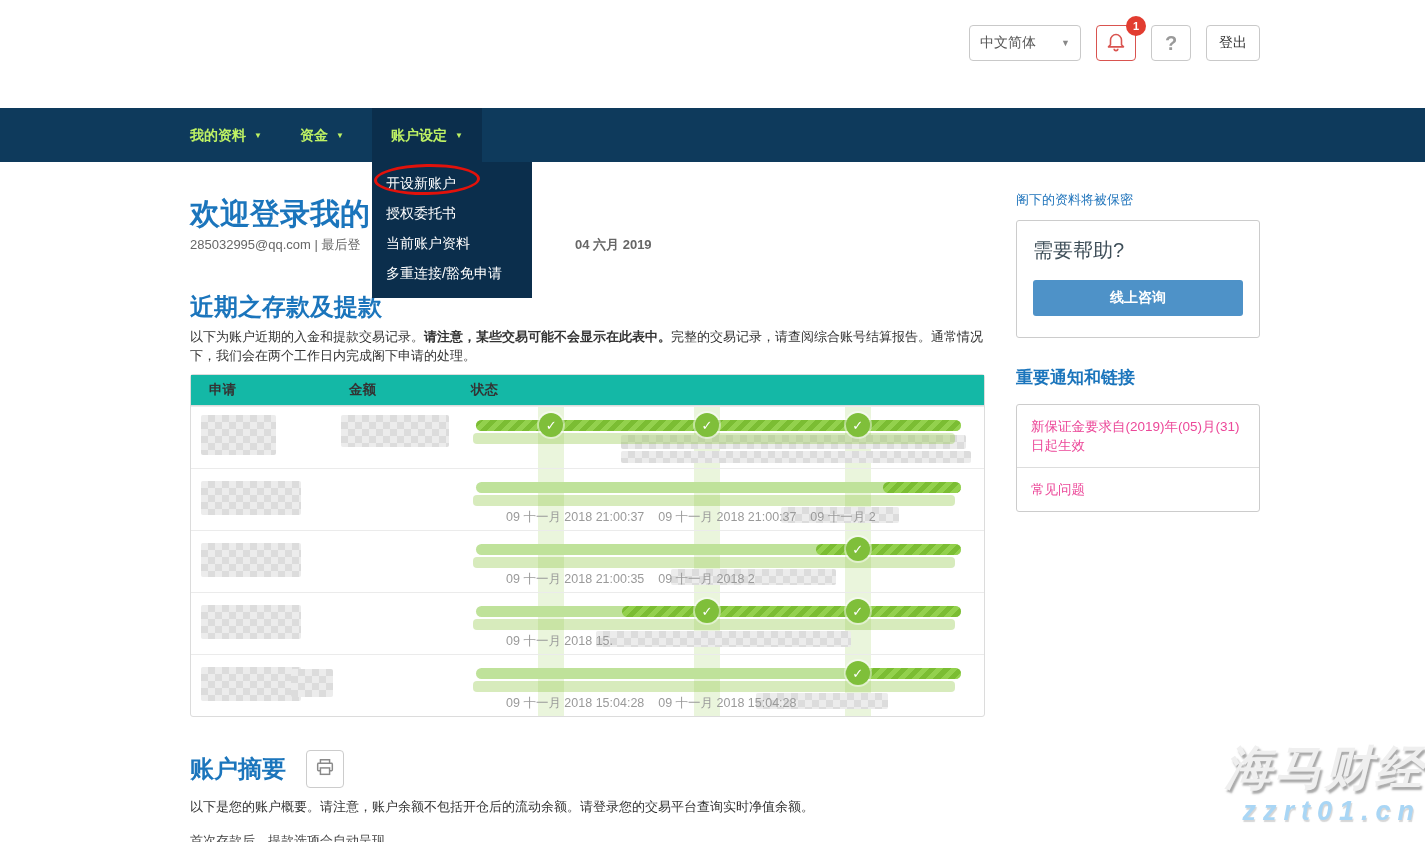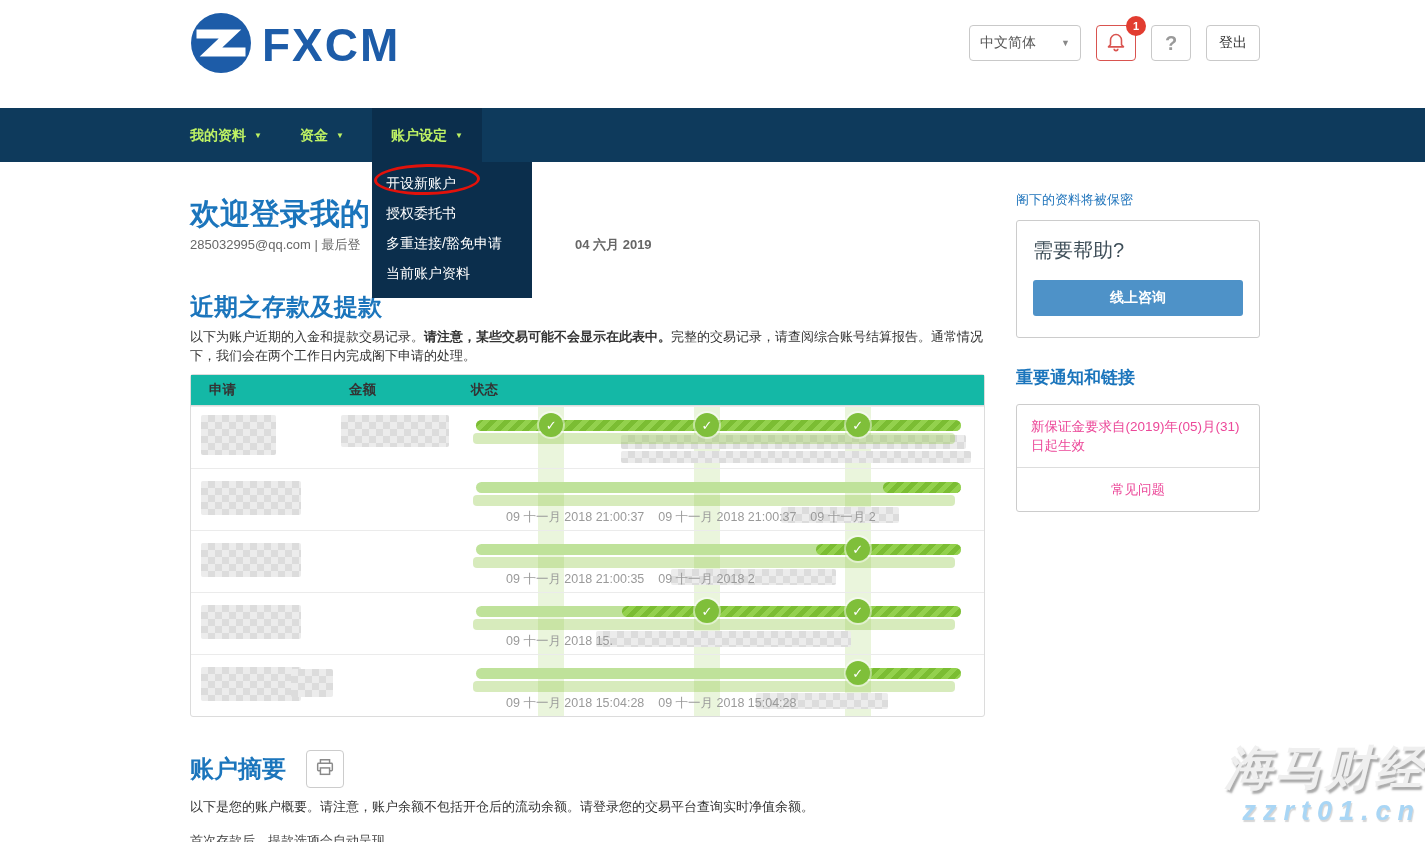--- a/index.html
+++ b/index.html
@@ -82,42 +82,33 @@
   .ts { position:absolute; left:315px; top:40px; font-size:12.5px; color:#9a9a9a; white-space:pre; }
 
   
   .privacy-note { position:absolute; left:1016px; top:191px; font-size:13px; color:#2175bc; }
   .help-box { position:absolute; left:1016px; top:220px; width:244px; height:118px; border:1px solid #ccc; border-radius:3px; padding:16px; }
   .help-title { font-size:20px; color:#3f4f59; margin-bottom:16px; }
   .chat-btn { width:100%; height:36px; background:#4e92c8; border:none; border-radius:3px; color:#fff; font-size:14px; font-weight:bold; cursor:pointer; font-family:inherit; }
   .notices-title { position:absolute; left:1016px; top:366px; font-size:17px; font-weight:bold; color:#1b75bc; }
   .notices-box { position:absolute; left:1016px; top:404px; width:244px; border:1px solid #ccc; border-radius:3px; background:#fff; }
   .notice-item { padding:12px 14px; font-size:13.5px; color:#ec4899; line-height:19px; cursor:pointer; }
-  .notice-item + .notice-item { border-top:1px solid #ddd;text-align:center; }
+  .notice-item + .notice-item { border-top:1px solid #ddd; }
 
   
   .watermark { position:absolute; right:0px; top:742px; width:300px; text-align:right; z-index:50; pointer-events:none; }
   .wm1 { font-size:47px; font-weight:800; font-style:italic; color:#efefef; letter-spacing:3px; text-shadow:2px 3px 2px rgba(140,140,140,.75); line-height:1.1; }
   .wm2 { font-size:27px; font-weight:800; font-style:italic; color:#a9d6f5; letter-spacing:7px; text-shadow:1px 2px 1px rgba(210,210,210,.9); margin-top:2px; padding-right:4px; }
 </style>
 </head>
 <body>
 
 <div class="page">
 
   <header class="site-header">
-    <div class="logo">
-      <span>
-        <svg width="62" height="62" viewBox="0 0 62 62">
-          <circle cx="31" cy="31" r="30" fill="#1d5ca8"></circle>
-          <path d="M11 22 H40 L21 40 H51" stroke="#ffffff" stroke-width="9" fill="none" stroke-linecap="square"></path>
-        </svg>
-      </span>
-      <span class="logo-text">FXCM</span>
-    </div>
     <div class="header-controls">
       <div class="hdr-box lang-select">
         <span>中文简体</span>
         <span class="lang-caret">▼</span>
       </div>
       <div class="hdr-box bell-btn">
         <span>
           <svg viewBox="0 0 24 24" width="22" height="22" fill="none" stroke="#d9534f" stroke-width="1.7" stroke-linejoin="round">
             <path d="M18 16v-5a6 6 0 0 0-12 0v5l-2.2 2.4h16.4z"></path>
             <path d="M10 20.5a2 2 0 0 0 4 0"></path>
@@ -138,22 +129,22 @@
       <span>资金</span><span class="ncaret">▼</span>
     </div>
     <div class="nav-item nav-account">
       <span>账户设定</span><span class="ncaret">▼</span>
     </div>
   </nav>
 
   <div class="dropdown">
     <div class="dd-item">开设新账户</div>
     <div class="dd-item">授权委托书</div>
+    <div class="dd-item">当前账户资料</div>
     <div class="dd-item">多重连接/豁免申请</div>
-    <div class="dd-item">当前账户资料</div>
   </div>
   <div class="red-circle"></div>
 
   <h1 class="welcome-title">欢迎登录我的</h1>
   <div class="user-line">285032995@qq.com | 最后登</div>
   <div class="user-line-right">04 六月 2019</div>
 
   <h2 class="section-title t-deposits">近期之存款及提款</h2>
   <p class="section-desc d-deposits"><span>以下为账户近期的入金和提款交易记录。</span><b>请注意，某些交易可能不会显示在此表中。</b><span>完整的交易记录，请查阅综合账号结算报告。通常情况下，我们会在两个工作日内完成阁下申请的处理。</span></p>
 

